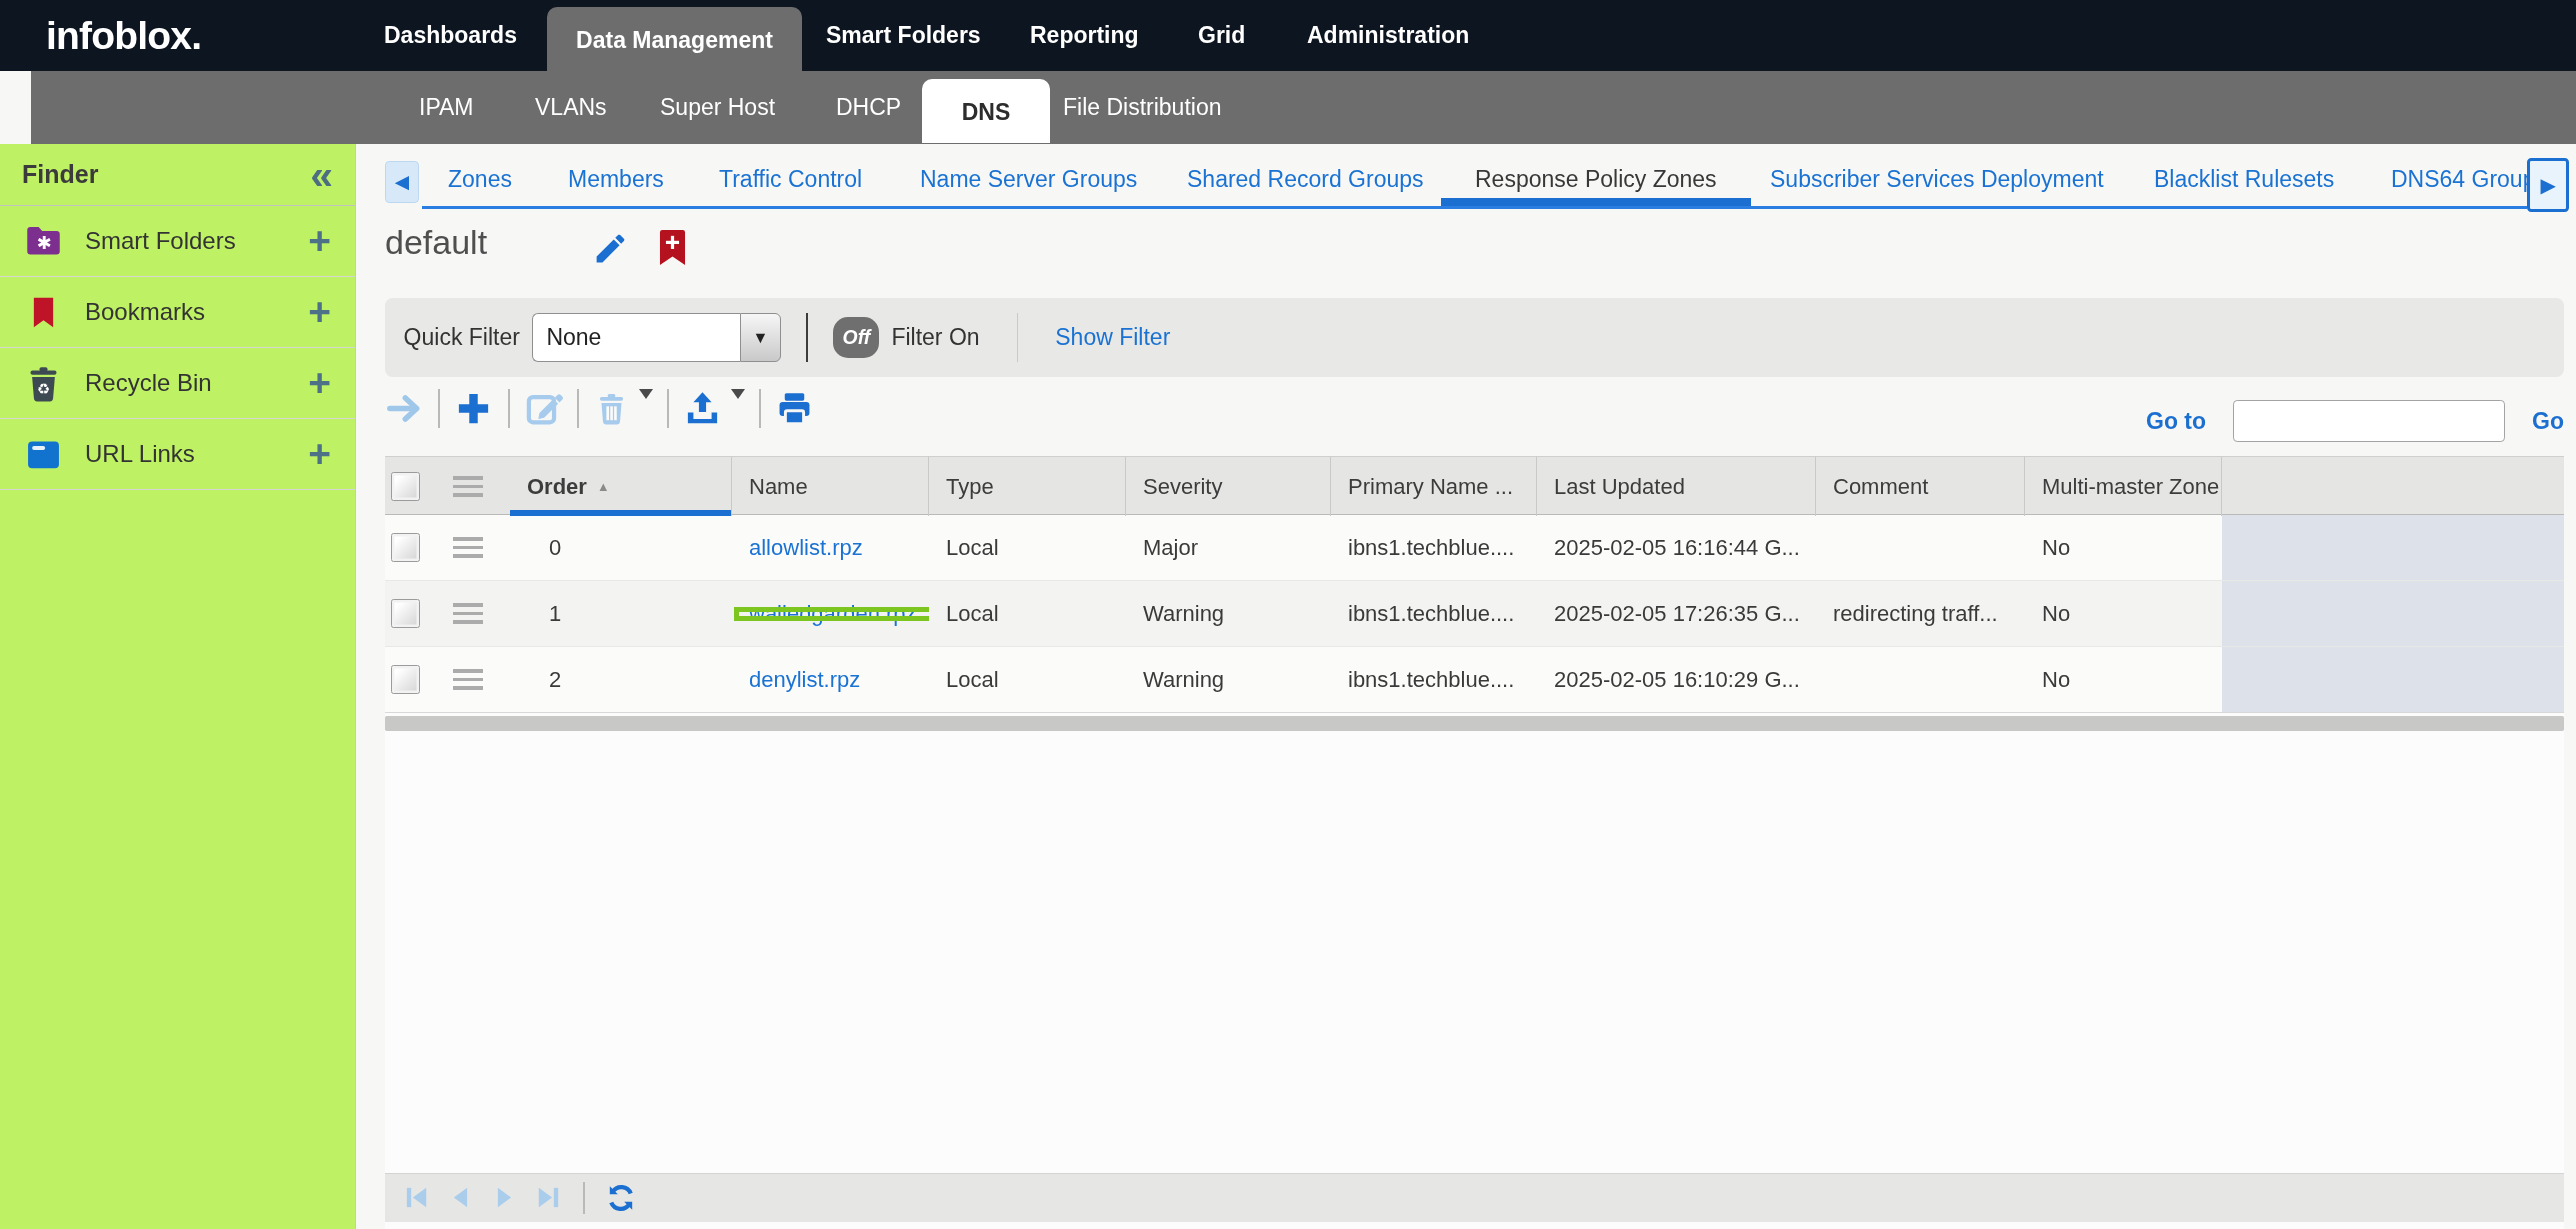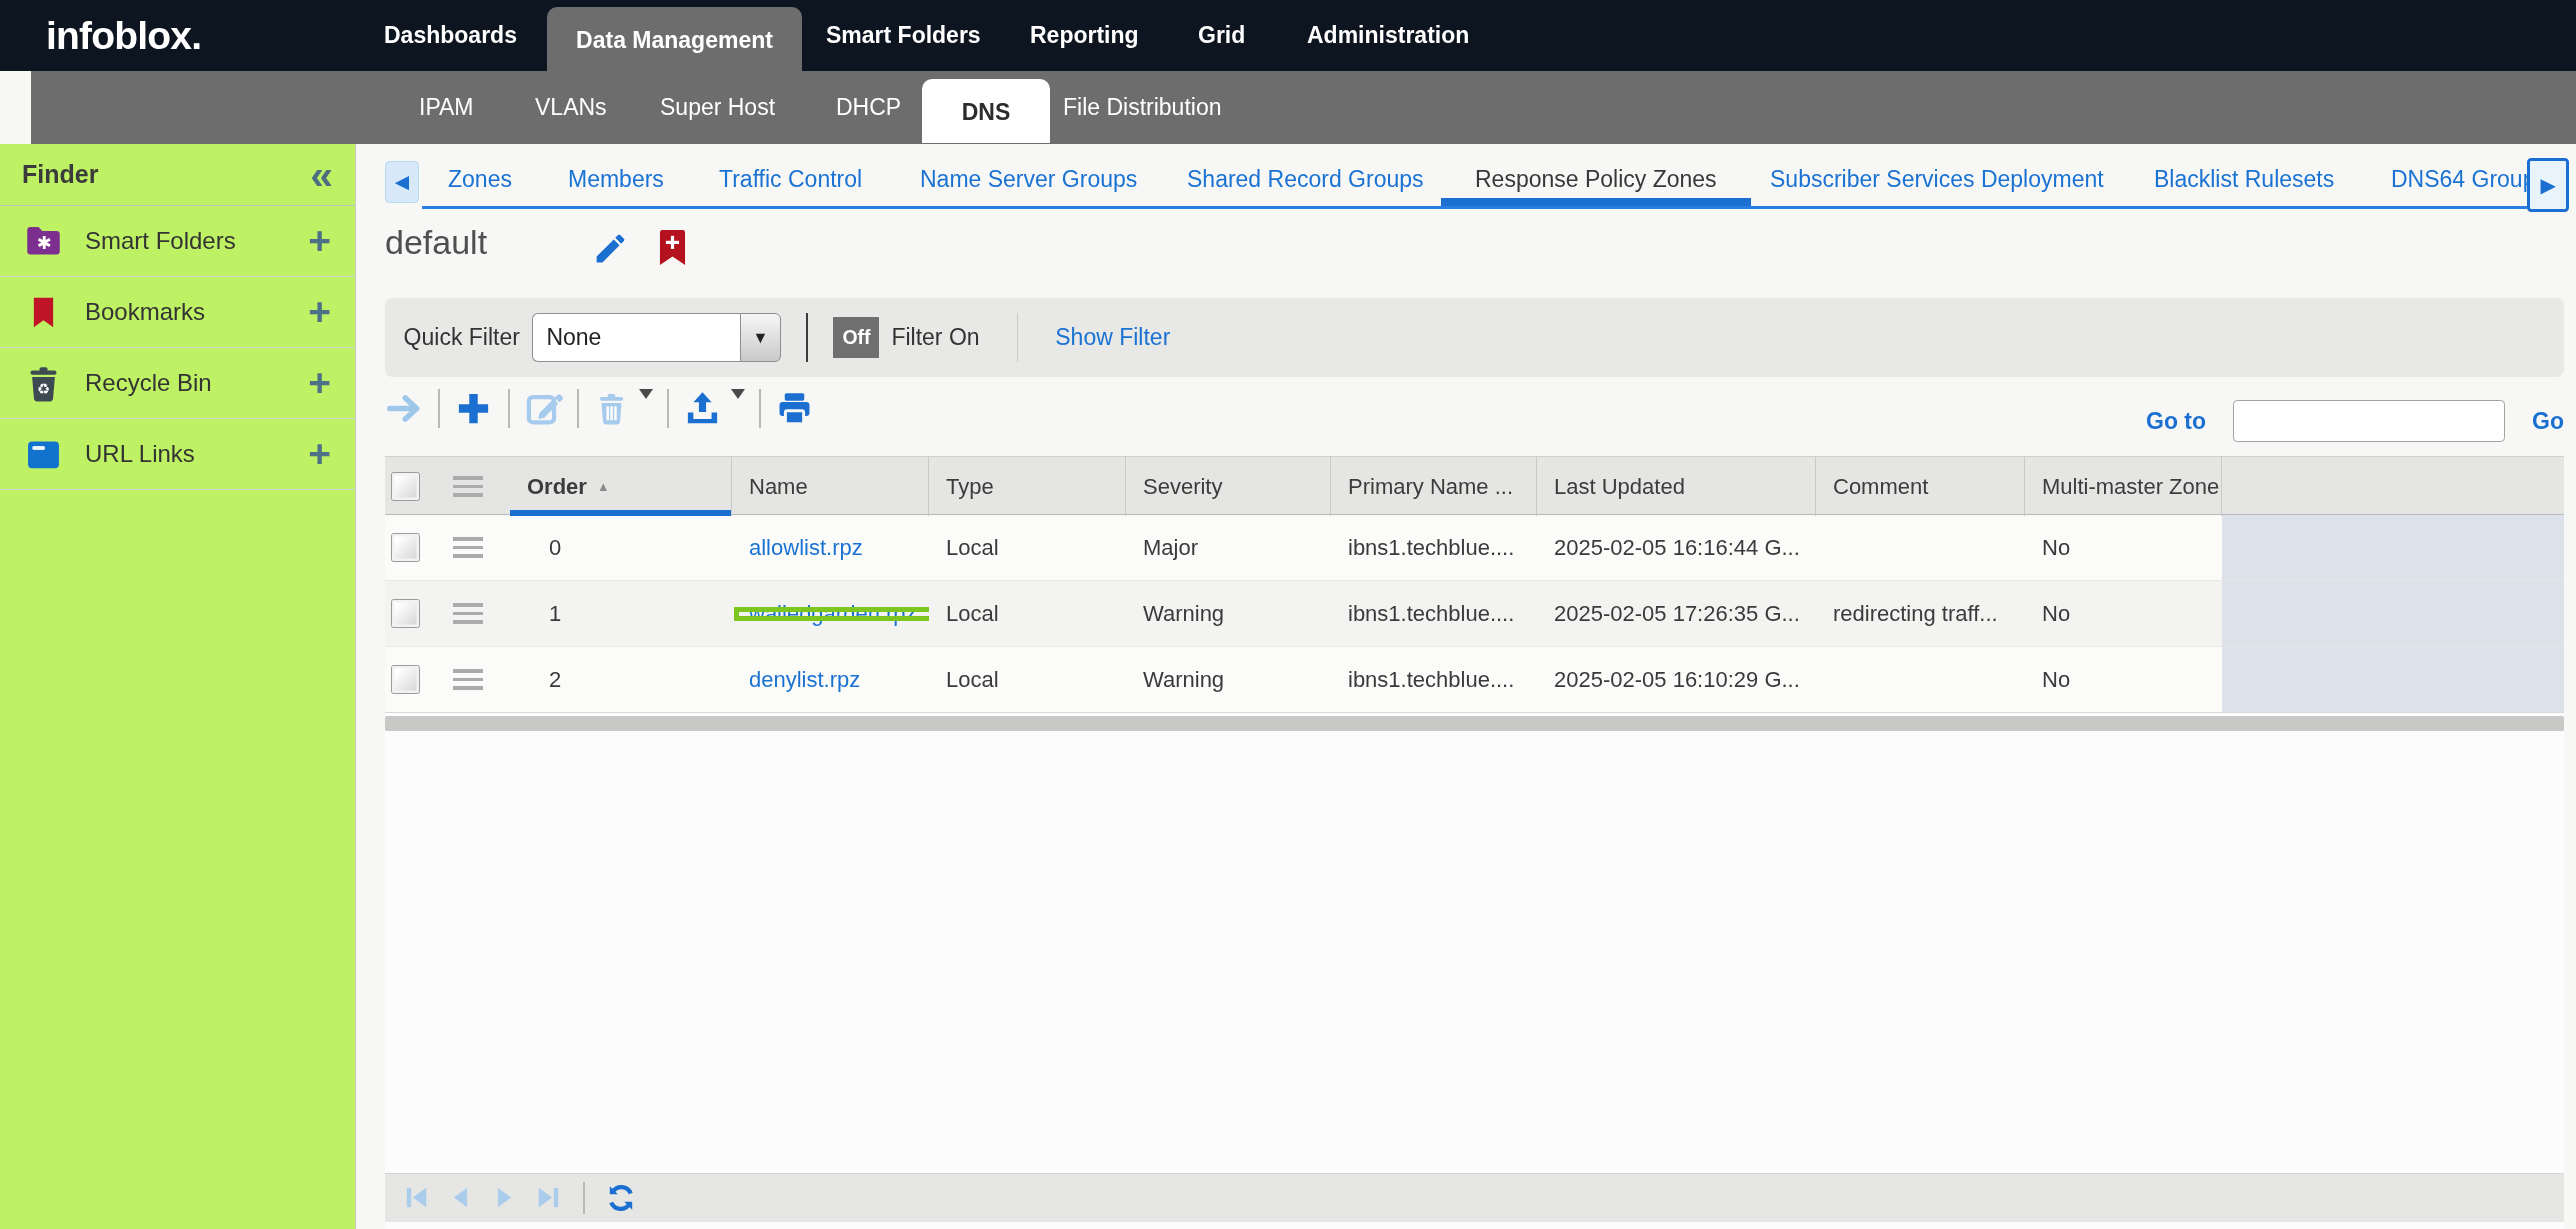--- a/index.html
+++ b/index.html
@@ -62,22 +62,22 @@
   .quickfilter { position:absolute; left:29px; top:154px; width:2179px; height:79px;
                  background:#e8e8e6; border-radius:7.6px; display:flex; align-items:center; padding-left:18.6px; }
   .qf-label { font-size:23px; color:#333; }
   .qf-select { margin-left:12px; display:flex; height:49px; }
   .qf-select-value { width:208px; background:#fff; border:1.7px solid #8f8f8f; border-right:none;
                      border-radius:6px 0 0 6px; font-size:23px; color:#222; line-height:46px; padding-left:13.5px; }
   .qf-select-btn { width:41px; background:linear-gradient(#f6f6f6,#c9c9c9); border:1.7px solid #8f8f8f;
                    border-radius:0 6px 6px 0; display:flex; align-items:center; justify-content:center;
                    font-size:16px; color:#222; cursor:pointer; }
   .qf-divider-dark { width:2.5px; height:49px; background:#3c3c3c; margin:0 25px; }
-  .qf-off { width:46px; height:41px; background:#6f6f6f; border-radius:0; color:#fff;
-            font-size:19.4px; font-weight:bold; display:flex; align-items:center; justify-content:center; cursor:pointer; }
+  .qf-off { width:46px; height:41px; background:#6f6f6f; border-radius:15px; color:#fff;
+            font-size:19.4px; font-weight:bold; display:flex; align-items:center; justify-content:center; cursor:pointer;font-style:italic; }
   .qf-filter-on { font-size:23px; color:#333; margin-left:12px; }
   .qf-divider-light { width:1.7px; height:49px; background:#c9c9c7; margin:0 37px; }
   .qf-show { font-size:23px; color:#1a72d3; cursor:pointer; }
 
   
   .toolbar { position:absolute; left:29px; top:245px; width:2179px; height:64px;
              display:flex; align-items:flex-start; }
   .tb-sep { width:1.7px; height:39px; background:#b9b9b7; margin:0 14.4px; }
   .tb-ic { display:flex; align-items:center; justify-content:center; cursor:pointer; }
   .tb-caret { width:0; height:0; border-left:7.6px solid transparent; border-right:7.6px solid transparent;

